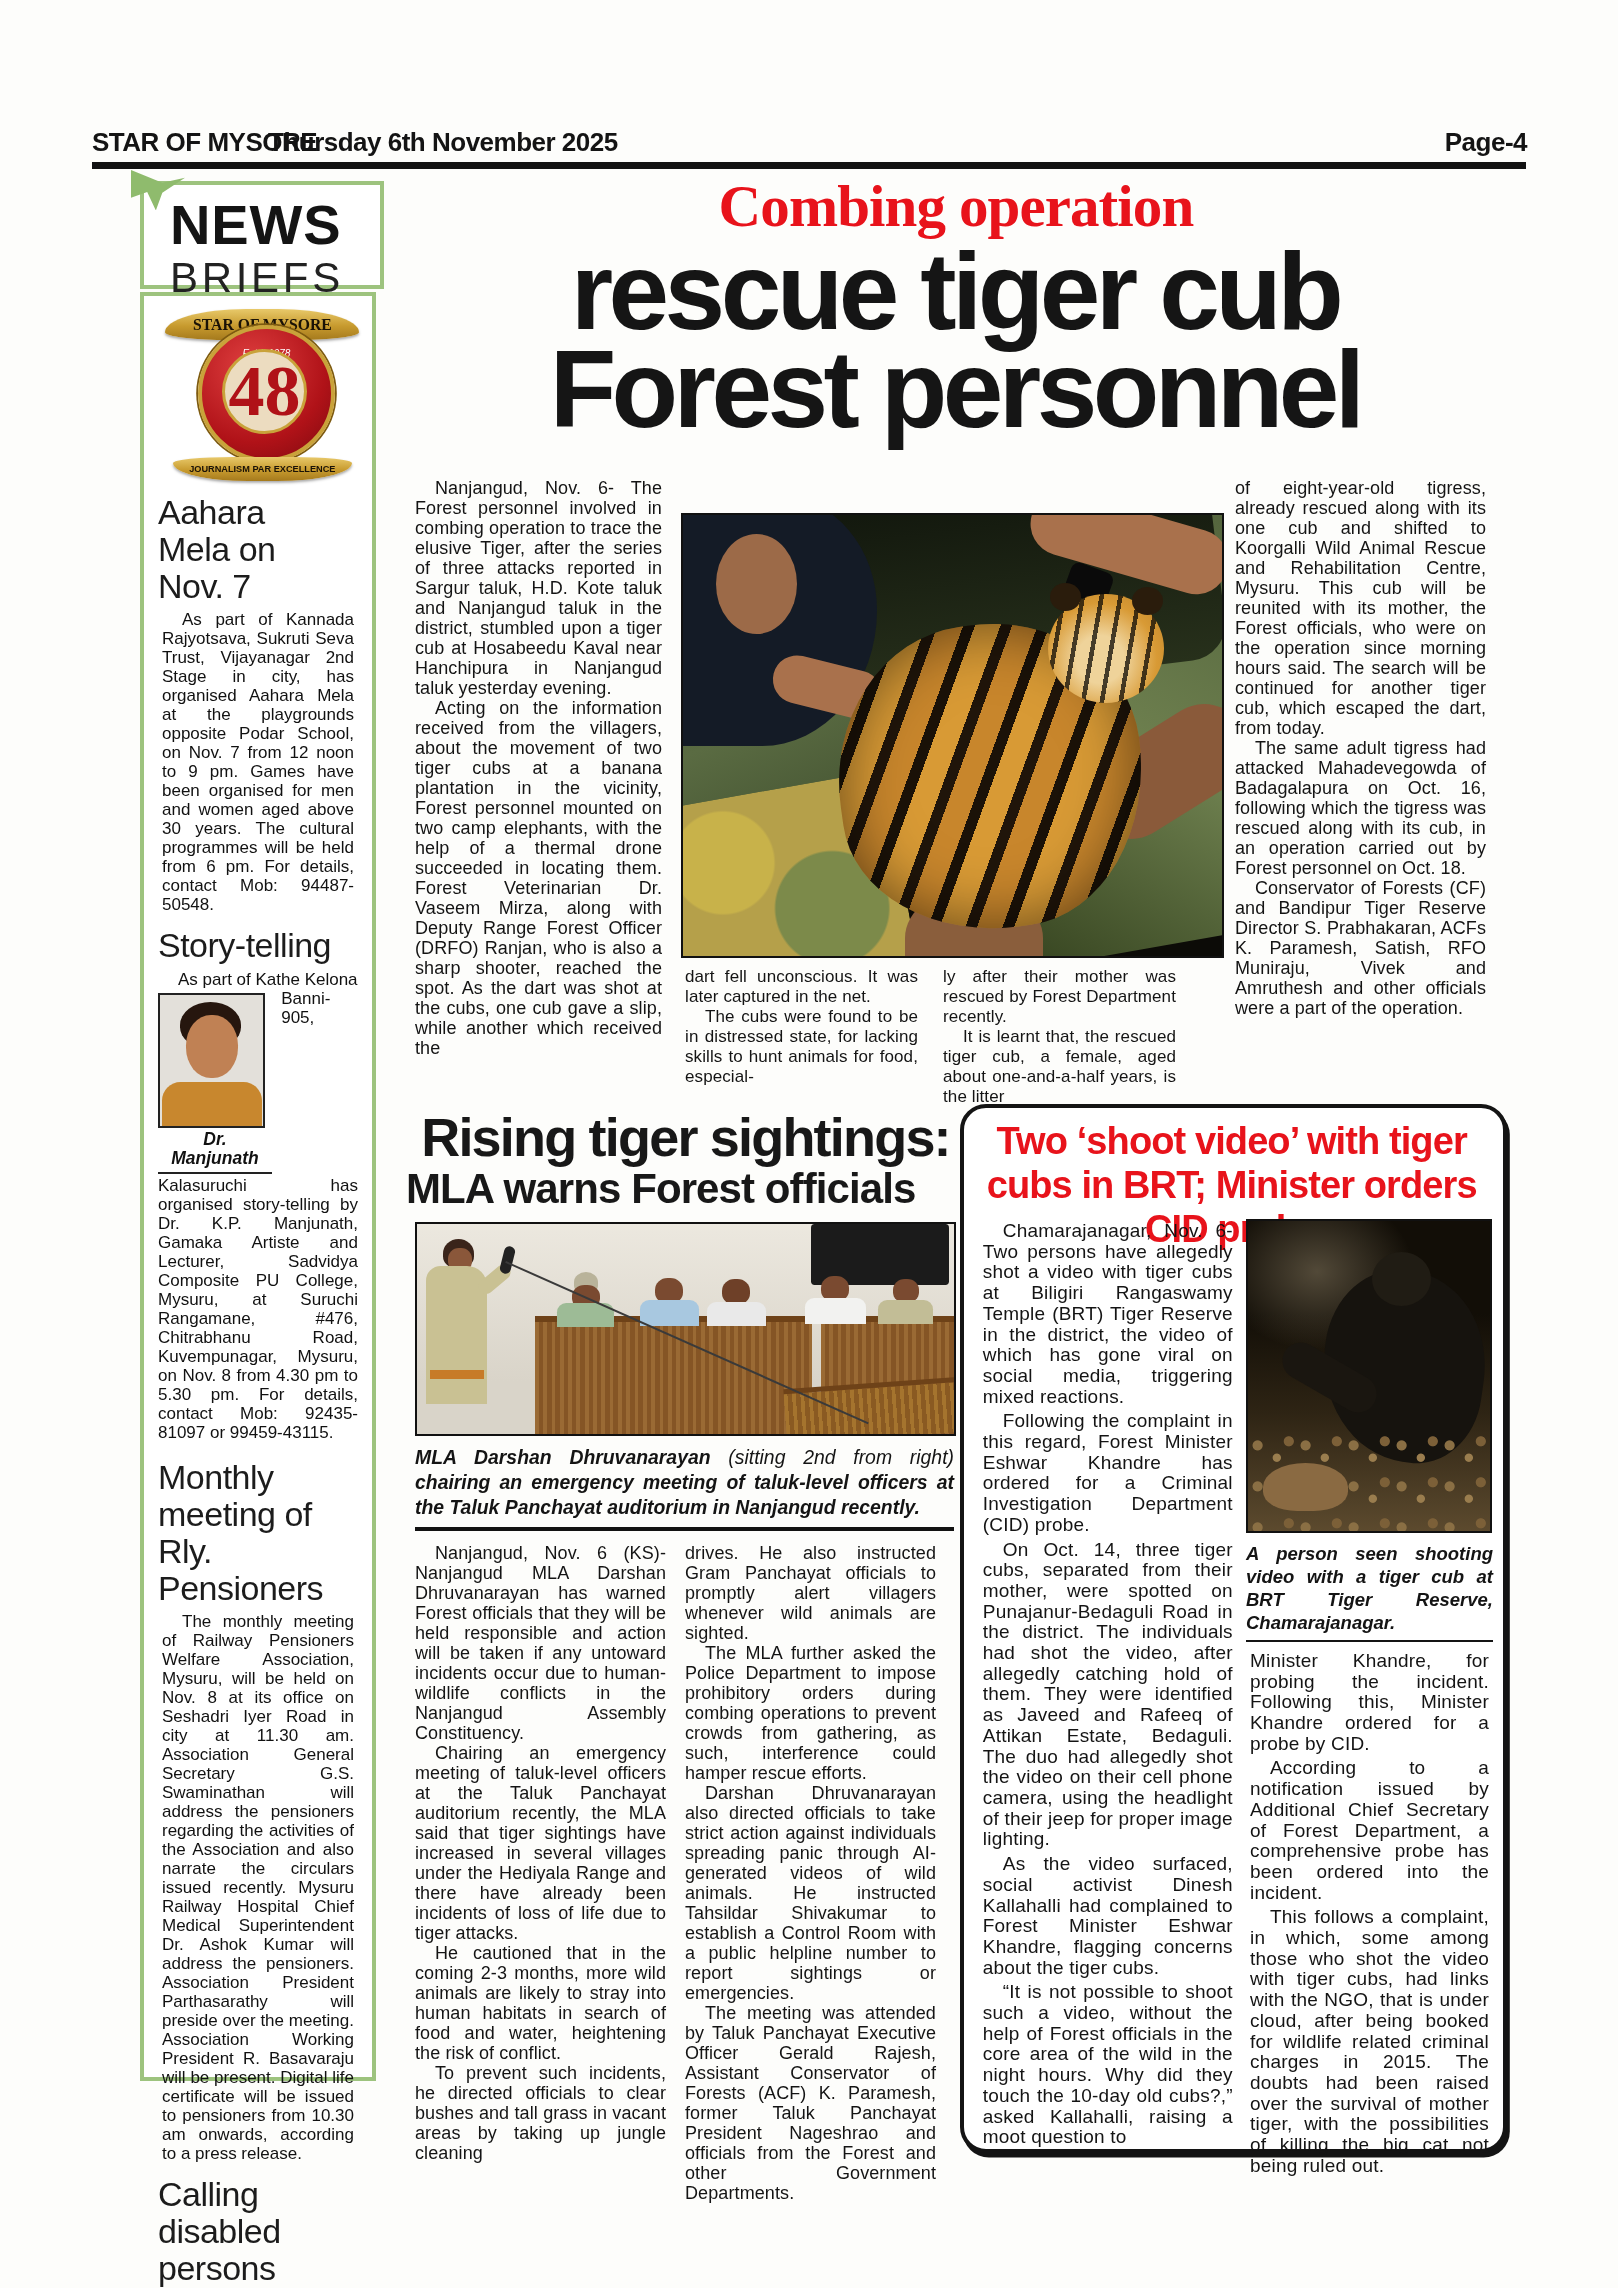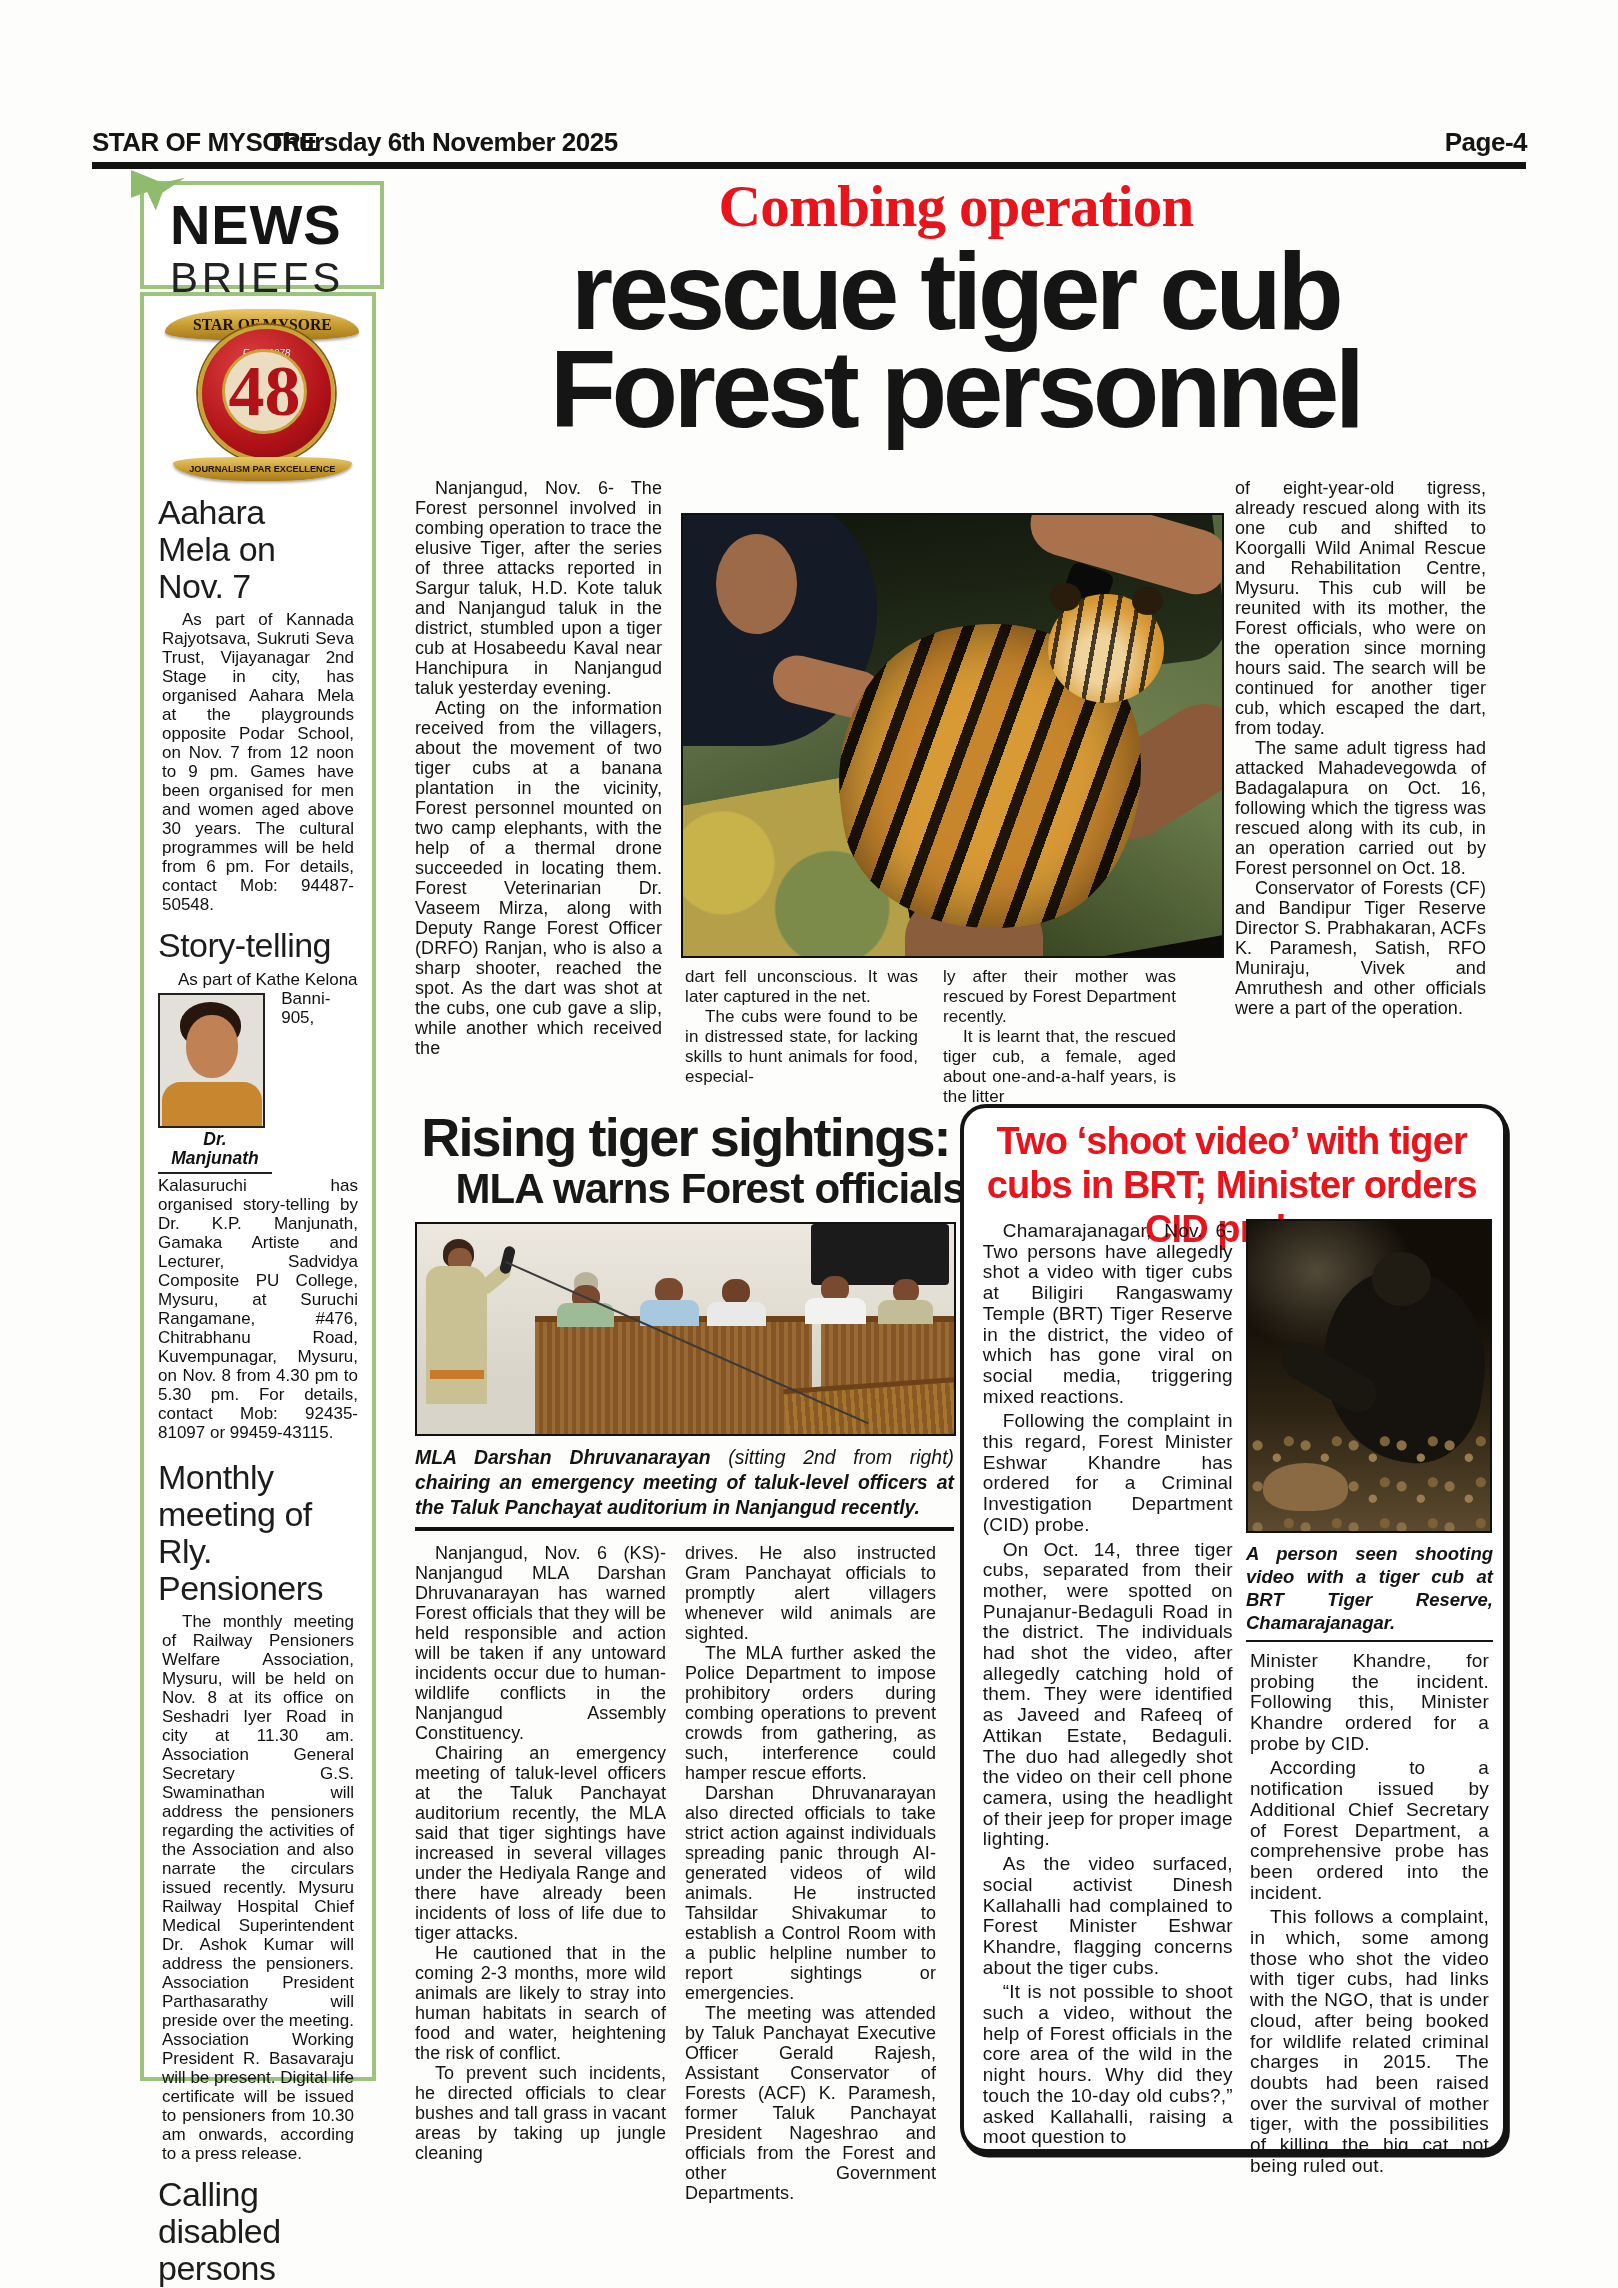--- a/index.html
+++ b/index.html
@@ -41,21 +41,21 @@
   .logo-estd{position:absolute;left:0;top:13px;width:100%;text-align:center;color:#fff;font-size:10px;font-style:italic;margin-top:6px;}
   
   .kicker{font-family:"Liberation Serif",serif;font-weight:bold;font-size:59px;color:#e8131b;
           text-align:center;letter-spacing:-0.9px;}
   .bighead{font-weight:bold;font-size:109px;line-height:98px;letter-spacing:-4.6px;color:#151515;text-align:center;}
   .body-col{font-size:18px;line-height:20px;letter-spacing:0.1px;}
   .body-col p{margin:0;}
   .ph{position:absolute;overflow:hidden;border:2.8px solid #111;}
   
   .a2h1{font-weight:bold;font-size:54px;letter-spacing:-1.8px;text-align:center;color:#181818;}
-  .a2h2{font-weight:bold;font-size:42px;letter-spacing:-0.9px;text-align:right;color:#181818;}
+  .a2h2{font-weight:bold;font-size:42px;letter-spacing:-0.9px;text-align:left;color:#181818;}
   .caption{font-weight:bold;font-style:italic;font-size:19.4px;line-height:25px;text-align:justify;}
   .caption .plain{font-weight:normal;}
   .divider{background:#121212;}
   
   .a3box{border:4.6px solid #141414;border-radius:26px;background:#fff;
          box-shadow:2.8px 4.6px 0 #141414;}
   .a3head{font-weight:bold;font-size:38px;line-height:44px;color:#e8131b;text-align:center;letter-spacing:-0.9px;}
   .a3col{font-size:19px;line-height:20.7px;letter-spacing:0.2px;}
   .a3caption{font-weight:bold;font-style:italic;font-size:18.5px;line-height:23px;text-align:justify;
              border-bottom:2.8px solid #141414;padding-bottom:5.5px;}

